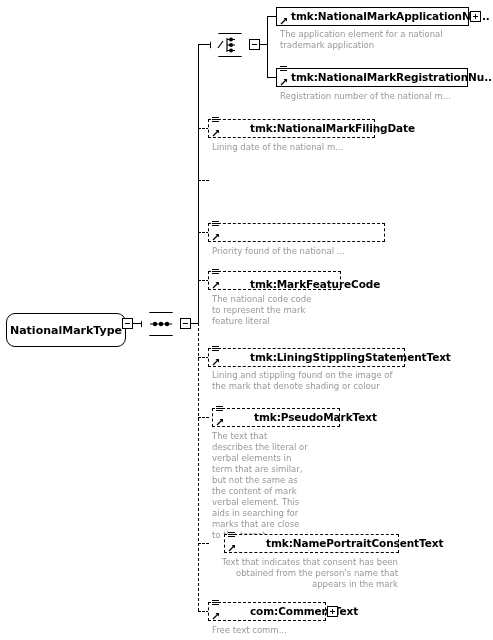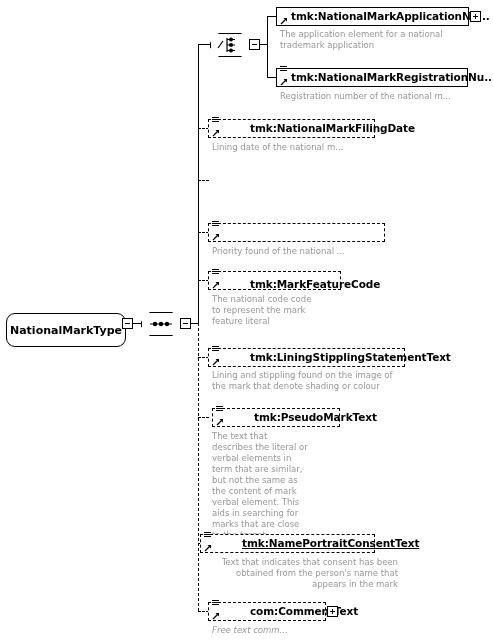--- a/index.html
+++ b/index.html
@@ -374,21 +374,21 @@
       <svg width="8" height="8" viewBox="0 0 8 8">
         <path d="M1 7 L6 2" stroke="#000" stroke-width="1.2"></path>
         <path d="M7 1 L7 4.5 L3.5 1 Z" fill="#000"></path>
       </svg>
     </div>
     <span class="label">tmk:PseudoMarkText</span>
   </div>
   <div class="desc" style="left:212px; top:431px; width:98px;">The text that describes the literal or verbal elements in term that are similar, but not the same as the content of mark verbal element. This aids in searching for marks that are close to the target...</div>
 
   <div class="ln dash-h" style="left:198px; top:543px; width:11px;"></div>
-  <div class="elem optional" style="left:200px; top:534px; width:175px;text-decoration:underline;">
+  <div class="elem optional" style="left:224px; top:534px; width:175px;">
     <div class="shadow"></div>
     <div class="ico-lines">
         <i></i>
         <i></i>
         <i></i>
       </div>
     <div class="ico-arrow">
       <svg width="8" height="8" viewBox="0 0 8 8">
         <path d="M1 7 L6 2" stroke="#000" stroke-width="1.2"></path>
         <path d="M7 1 L7 4.5 L3.5 1 Z" fill="#000"></path>
@@ -408,15 +408,15 @@
       </div>
     <div class="ico-arrow">
       <svg width="8" height="8" viewBox="0 0 8 8">
         <path d="M1 7 L6 2" stroke="#000" stroke-width="1.2"></path>
         <path d="M7 1 L7 4.5 L3.5 1 Z" fill="#000"></path>
       </svg>
     </div>
     <span class="label">com:CommentText</span>
   </div>
   <div class="plusbox" style="left:327px; top:606px;"></div>
-  <div class="desc" style="left:212px; top:625px; width:120px;font-style:italic;">Free text comm...</div>
+  <div class="desc" style="left:212px; top:625px; width:120px;">Free text comm...</div>
 
 </div>
 
 </body></html>

